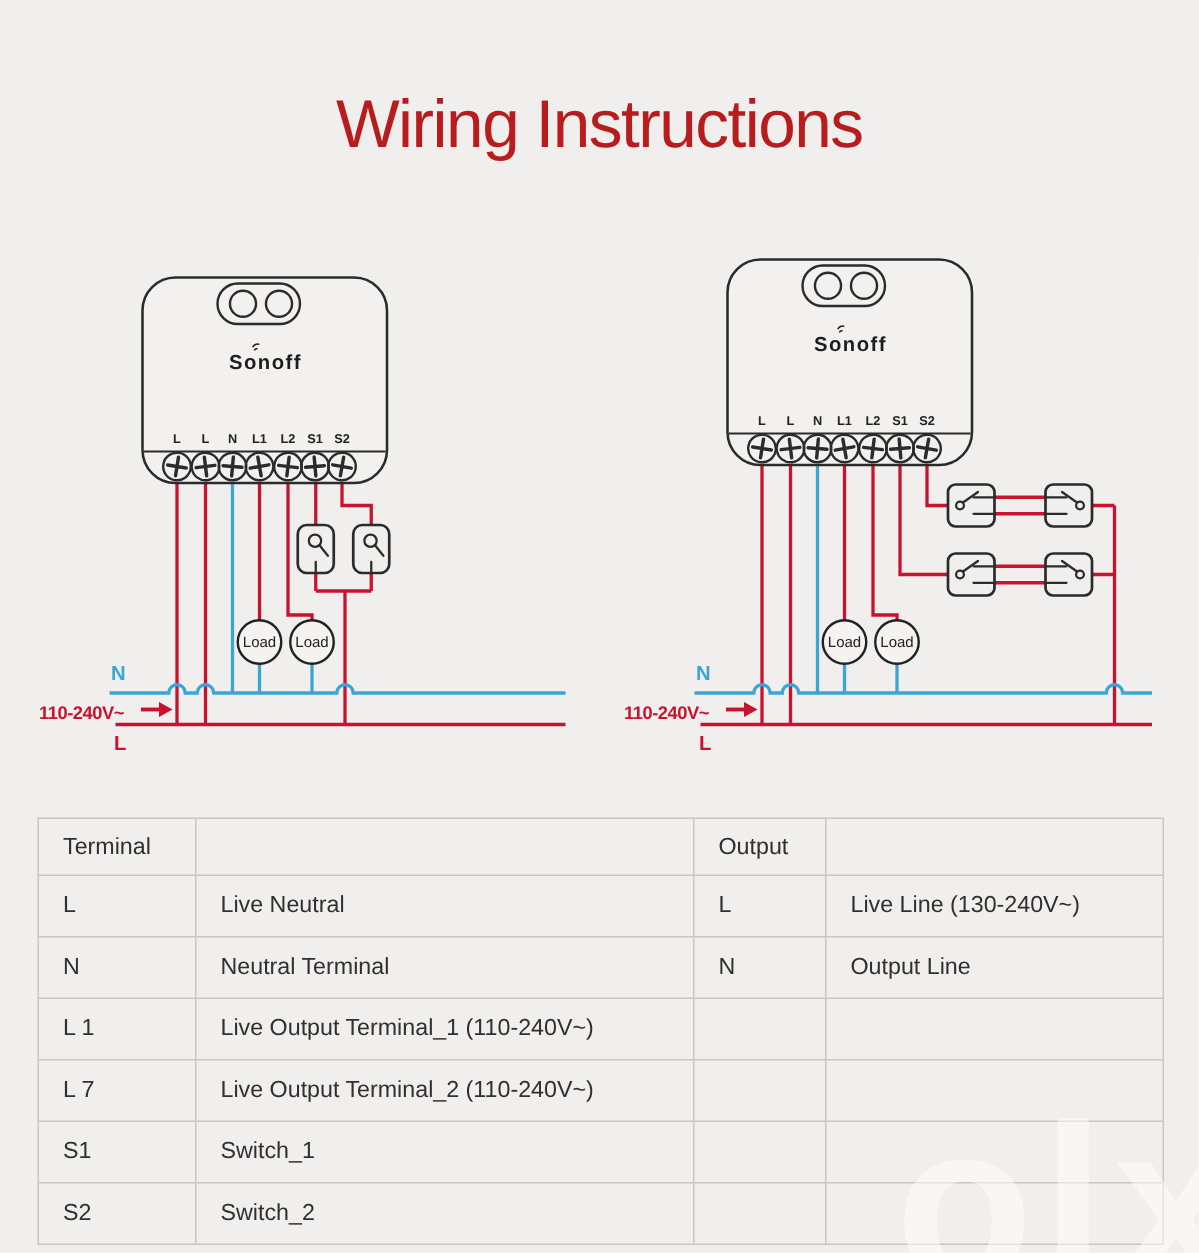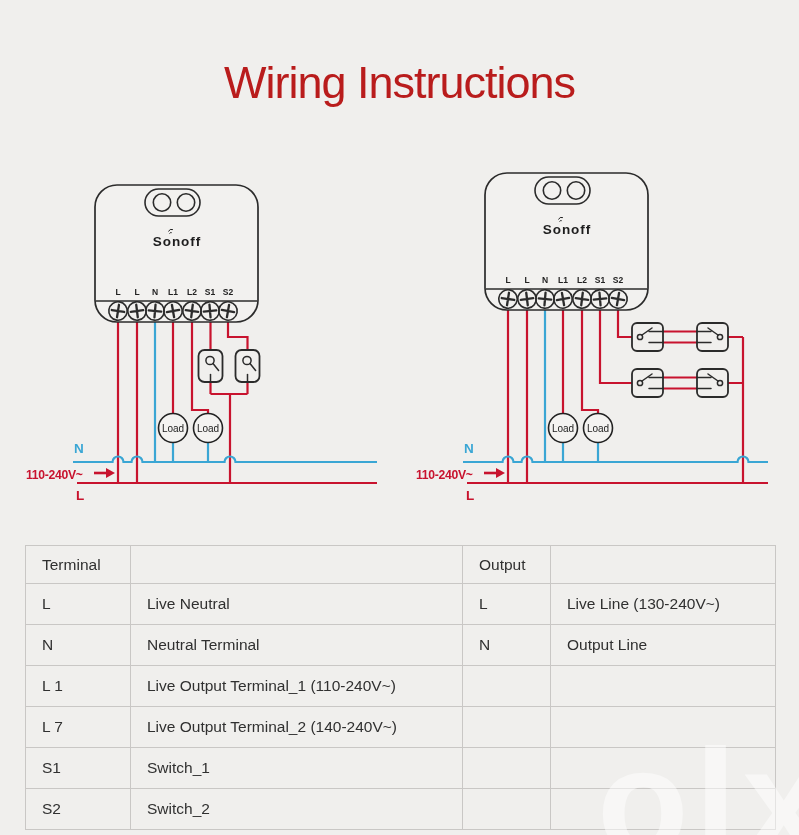--- a/index.html
+++ b/index.html
@@ -302,21 +302,21 @@
       <td>Output Line</td>
     </tr>
     <tr>
       <td>L 1</td>
       <td>Live Output Terminal_1 (110-240V~)</td>
       <td></td>
       <td></td>
     </tr>
     <tr>
       <td>L 7</td>
-      <td>Live Output Terminal_2 (140-240V~)</td>
+      <td>Live Output Terminal_2 (110-240V~)</td>
       <td></td>
       <td></td>
     </tr>
     <tr>
       <td>S1</td>
       <td>Switch_1</td>
       <td></td>
       <td></td>
     </tr>
     <tr>

